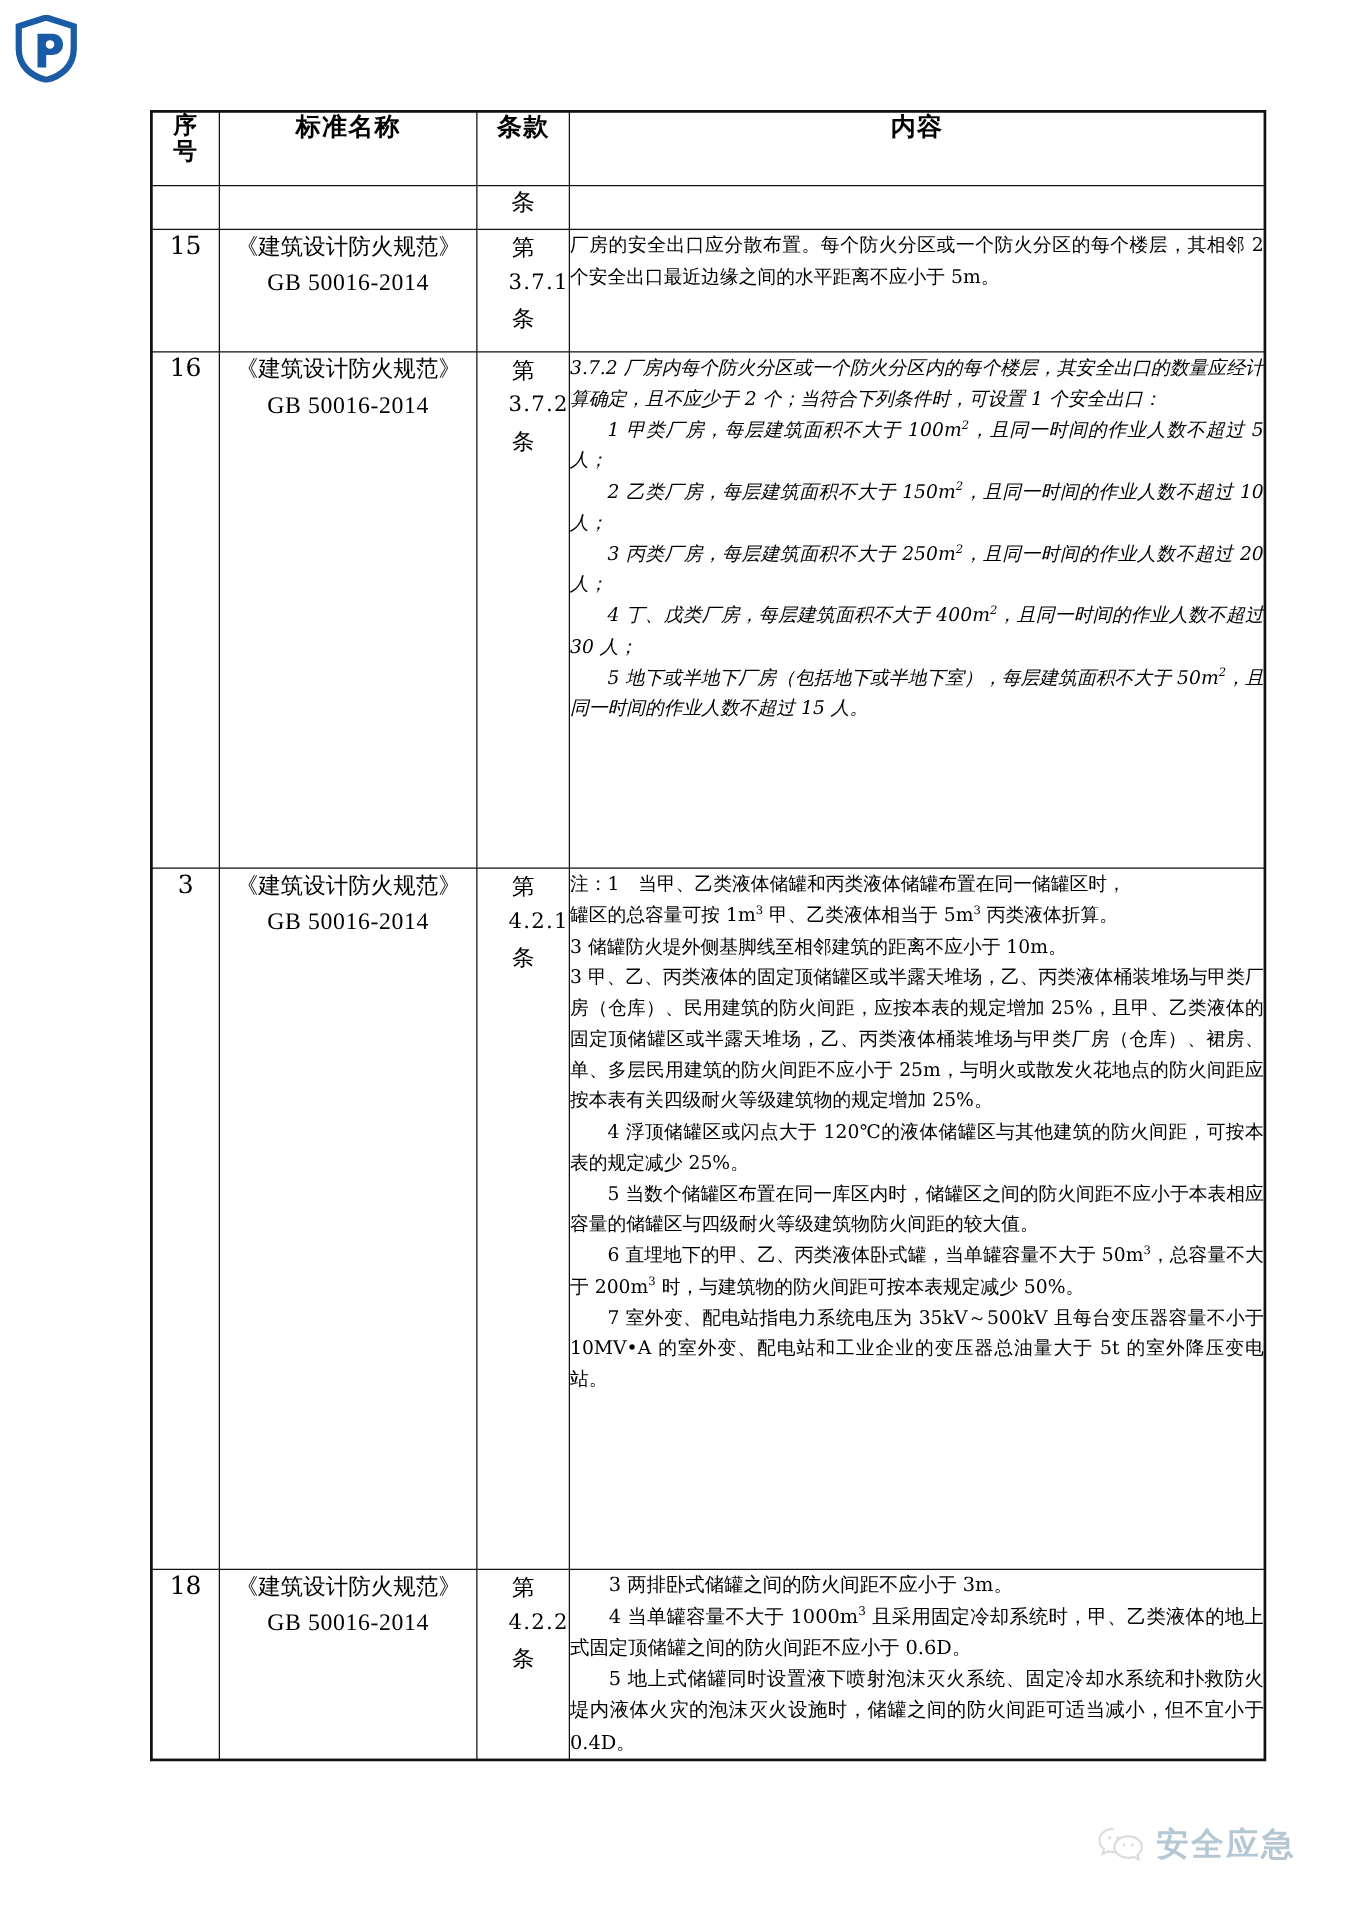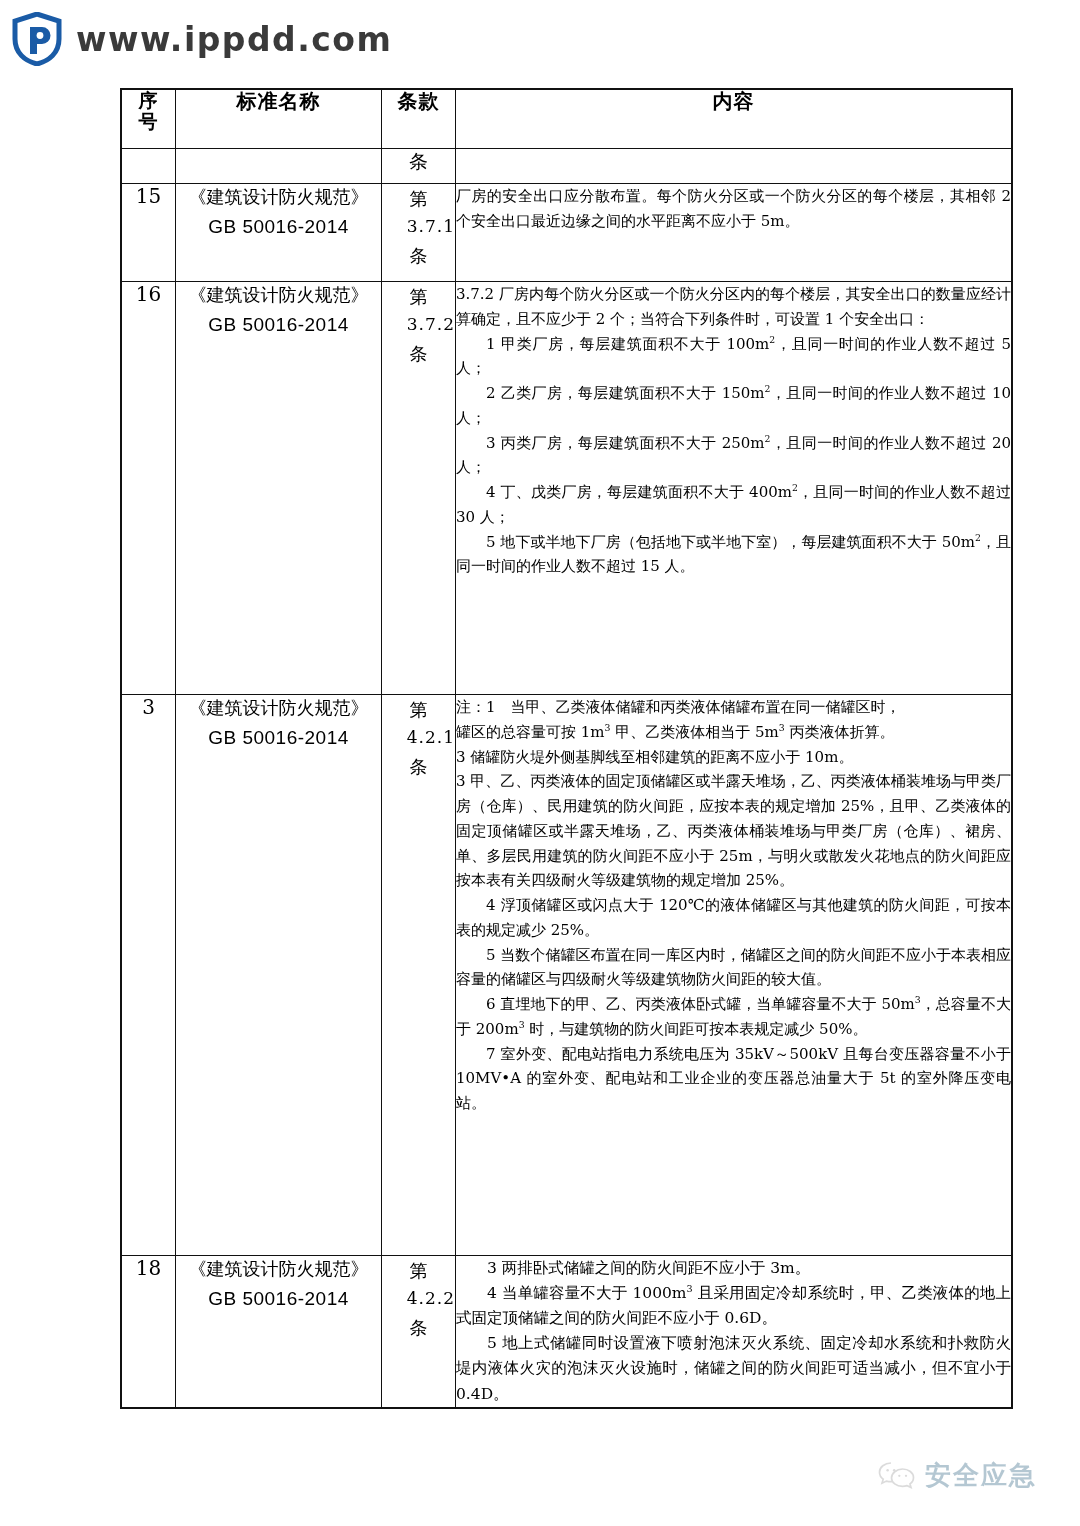--- a/index.html
+++ b/index.html
@@ -98,21 +98,21 @@
     font-weight: normal;
     font-size: 20px;
     font-family: "DejaVu Serif", "Liberation Serif", serif;
   }
   .name-cell {
     text-align: center;
     vertical-align: top;
     padding-top: 14px;
     font-size: 18px;
     line-height: 1.55;
-    font-family: Liberation Sans, sans-serif;
+    font-family: Liberation Serif, serif;
   }
   .name-cell .std-code {
     font-size: 19px;
     letter-spacing: 0.5px;
     display: block;
   }
   .item-cell {
     text-align: center;
     vertical-align: top;
     padding-top: 12px;
@@ -133,21 +133,21 @@
   .body-cell p { margin: 0; }
   .body-cell p.ind { text-indent: 2em; }
   .body-cell.small {
     font-size: 15.5px;
     line-height: 1.62;
   }
   sup { font-size: 0.62em; vertical-align: super; line-height: 0; }
 
   
   tr.r15 .body-cell { height: 97px; }
-  tr.r16 .body-cell { height: 412px; }
+  tr.r16 .body-cell { height: 412px; font-style: italic; }
   tr.r17 .body-cell { height: 560px; margin-left: 28px; }
   tr.r18 .body-cell { height: 140px; }
 
   
   #wechat-watermark {
     position: absolute;
     left: 878px;
     top: 1458px;
     display: flex;
     align-items: center;
@@ -171,21 +171,20 @@
 <body>
 
 <div id="site-header">
   <span id="site-logo">
     <svg viewBox="0 0 50 54" width="50" height="54" aria-hidden="true">
       <path d="M25 2 L47 9 V27 C47 41 37 49 25 52 C13 49 3 41 3 27 V9 Z" fill="none" stroke="#1a5ba6" stroke-width="5"></path>
       <path d="M18 15 h12 a8.5 8.5 0 0 1 0 17 h-5 v10 h-7 z" fill="#1a5ba6"></path>
       <circle cx="28" cy="23.5" r="3.4" fill="#ffffff"></circle>
     </svg>
   </span>
-  <span id="site-url">www.ippdd.com</span>
 </div>
 
 <table id="reg-table">
   <colgroup>
     <col class="c-seq">
       <col class="c-name">
       <col class="c-item">
       <col class="c-body">
   </colgroup>
   <thead>

